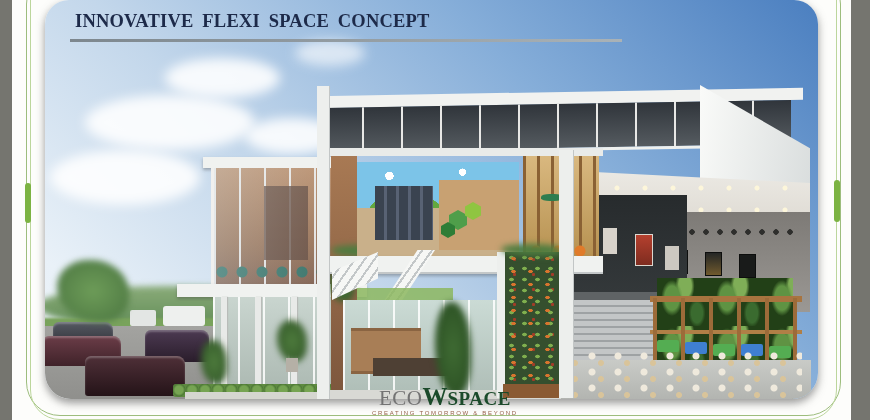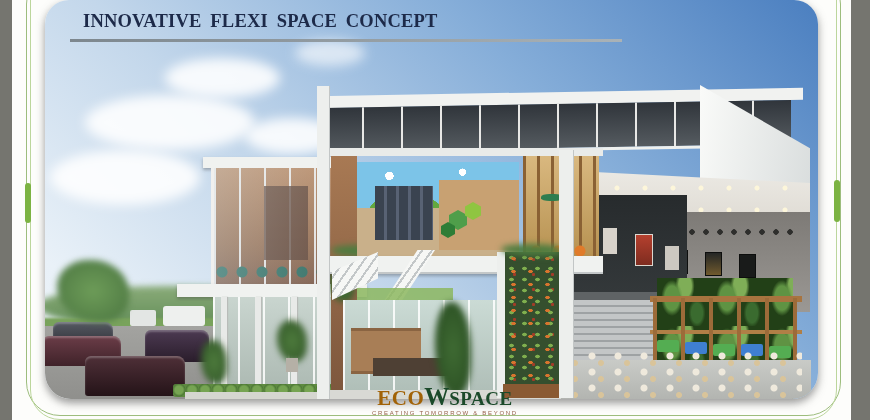--- a/index.html
+++ b/index.html
@@ -23,21 +23,21 @@
   .car{border-radius:6px 8px 3px 3px;box-shadow:inset 0 2px 2px rgba(255,255,255,.25);}
   .slab{background:#f0f2f0;box-shadow:0 2px 3px rgba(60,60,60,.35);}
   .whitecol{background:#edefed;border-right:1px solid #c2c6c6;}
   .mullions-glass::before{content:"";position:absolute;inset:0;
       background:repeating-linear-gradient(90deg,rgba(255,255,255,.85) 0 2px,rgba(255,255,255,0) 2px 25px);}
   .flight{background:repeating-linear-gradient(125deg,#f6f7f5 0 6px,#c3c7c8 6px 8px);}
   .flight.down{background:repeating-linear-gradient(55deg,#f6f7f5 0 6px,#c3c7c8 6px 8px);}
   
   .logo{left:372px;top:384px;z-index:50;text-align:center;line-height:1;
         font-family:"Liberation Serif","DejaVu Serif",serif;}
-  .logo .eco{font-size:21px;font-weight:700;color:#a16207;letter-spacing:.5px;margin-top:28px;}
+  .logo .eco{font-size:21px;font-weight:400;color:#737373;letter-spacing:.5px;margin-top:28px;}
   .logo .w1{font-size:25px;font-weight:700;color:#1b4a2a;}
   .logo .wrest{font-size:19px;font-weight:700;color:#1b4a2a;letter-spacing:.5px;}
   .logo .tag{font-size:6px;letter-spacing:1.7px;color:#96604a;margin-top:1px;
              font-family:"Liberation Sans",sans-serif;}
 </style>
 </head>
 <body>
 
 <div class="ab gray-strip" style="left:0;width:12px;"></div>
 <div class="ab gray-strip" style="left:851px;width:19px;"></div>
@@ -193,20 +193,20 @@
   <div class="ab" style="left:452px;top:252px;width:8px;height:146px;background:#edefed;"></div>
   <div class="ab" style="left:460px;top:252px;width:56px;height:132px;background-color:#354f2e;
        background-image:radial-gradient(#d8742e 2px,transparent 2.5px),radial-gradient(#7fae4e 2px,transparent 2.5px),radial-gradient(#a33c28 1.5px,transparent 2px);
        background-size:17px 13px,13px 11px,19px 15px;"></div>
   <div class="ab" style="left:458px;top:384px;width:60px;height:14px;background:#8a5a33;"></div>
   <div class="ab blob" style="left:456px;top:244px;width:62px;height:12px;background:#4d7c3f;"></div>
 
   <div class="ab whitecol" style="left:272px;top:86px;width:12px;height:314px;"></div>
   <div class="ab whitecol" style="left:514px;top:150px;width:14px;height:248px;"></div>
 
-  <div class="ab title" style="left:38px;top:11px;">INNOVATIVE FLEXI SPACE CONCEPT</div>
+  <div class="ab title" style="left:30px;top:11px;">INNOVATIVE FLEXI SPACE CONCEPT</div>
   <div class="ab underline" style="left:25px;top:39px;width:552px;"></div>
 </div>
 
 <div class="ab logo">
   <div><span class="eco">ECO</span><span class="w1">W</span><span class="wrest">SPACE</span></div>
   <div class="tag">CREATING TOMORROW &amp; BEYOND</div>
 </div>
 
 </body></html>

